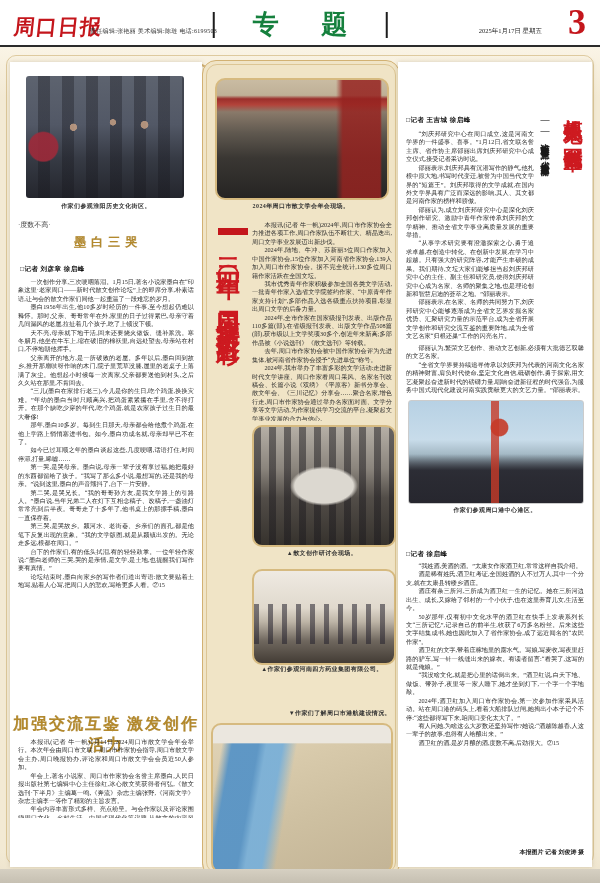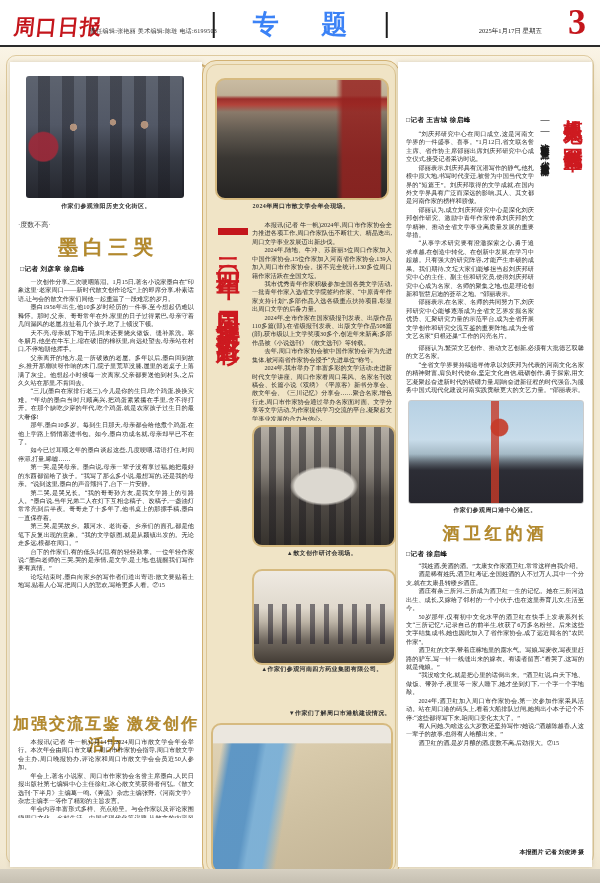--- a/index.html
+++ b/index.html
@@ -8,21 +8,21 @@
   .page{position:relative;width:600px;height:883px;background:#fdfdfb;}
 
   
   .masthead{position:absolute;left:0;top:0;width:600px;height:45px;background:#fff;}
   .logo{position:absolute;left:14px;top:13px;font-size:21px;font-weight:900;
         color:#c4161c;letter-spacing:1px;transform:skewX(-6deg);}
   .edition{position:absolute;left:90px;top:27px;font-size:6px;color:#333;letter-spacing:.3px;}
   .section-wrap{position:absolute;left:50%;top:7px;transform:translateX(-50%);
         display:flex;align-items:center;}
   .section-bar{width:2px;height:26px;background:#1d1d1d;margin:0 20px;}
-  .section-title{font-size:26px;font-weight:900;color:#3b82f6;letter-spacing:18px;text-indent:18px;}
+  .section-title{font-size:26px;font-weight:900;color:#15803d;letter-spacing:18px;text-indent:18px;}
   .date{position:absolute;right:58px;top:27px;font-size:6.5px;color:#222;}
   .pageno{position:absolute;right:14px;top:1px;font-size:36px;font-weight:900;color:#c4161c;}
   .head-rule{position:absolute;left:0;top:45px;width:600px;height:2px;background:#2b2b2b;}
 
   
   .content{position:absolute;left:0;top:47px;width:600px;height:836px;
         background:linear-gradient(180deg,#faf4e6 0%,#f3ead4 6%,#f3ead4 96%,#ece2cc 100%);}
   .outer-frame{position:absolute;left:6px;top:8px;right:6px;bottom:18px;
         border:1.5px solid rgba(204,175,114,.6);border-radius:10px;pointer-events:none;}
   .bottom-strip{position:absolute;left:0;top:822px;width:600px;height:14px;
@@ -117,21 +117,21 @@
     </div>
     <div class="orn" style="left:146px;top:652px;width:58px;height:100px;">
       <i style="inset:0;border-bottom-width:2.5px;border-right-width:2.5px;border-radius:0 0 20px 0;"></i>
       <i style="inset:0 9px 9px 12px;border-bottom-width:1.5px;border-right-width:1.5px;border-radius:0 0 14px 0;"></i>
     </div>
 
     <section class="panel panel-left">
       <div class="photo ph-group" style="left:16px;top:14px;width:158px;height:122px;"></div>
       <div class="caption" style="left:0;top:140px;width:192px;">作家们参观淮阳历史文化街区。</div>
       <div class="tag" style="left:8px;top:158px;">·度数不高·</div>
-      <div class="gold-title" style="left:0;top:172px;width:196px;font-size:20px;">墨白三哭</div>
+      <div class="gold-title" style="left:0;top:172px;width:196px;font-size:12px;">墨白三哭</div>
       <div class="byline" style="left:10px;top:203px;">□记者 刘彦章 徐启峰</div>
       <div class="body-text" style="left:8px;top:216px;width:176px;height:428px;">
           <p>一次创作分享,三次哽咽落泪。1月15日,著名小说家墨白在“印象这里·老家周口——新时代散文创作论坛”上的即席分享,朴素话语,让与会的散文作家们同他一起重温了一段难忘的岁月。</p>
           <p>墨白1956年出生,他10多岁时经历的一件事,至今想起仍难以释怀。那时,父亲、哥哥常年在外,家里的日子过得紧巴,母亲守着几间漏风的老屋,拉扯着几个孩子,吃了上顿没下顿。</p>
           <p>天不亮,母亲就下地干活,回来还要烧火做饭、缝补浆洗。寒冬腊月,他坐在牛车上,缩在破旧的棉袄里,向远处望去,母亲站在村口,不停地朝他挥手。</p>
           <p>父亲离开的地方,是一所破败的老屋。多年以后,墨白回到故乡,推开那扇吱呀作响的木门,院子里荒草没膝,屋里的老桌子上落满了灰尘。他想起小时候每一次离家,父亲都要送他到村头,之后久久站在那里,不肯回去。</p>
           <p>“三儿(墨白在家排行老三),今儿是你的生日,吃个鸡蛋,换换灾难。”年幼的墨白当时只顾高兴,把鸡蛋紧紧攥在手里,舍不得打开。在那个缺吃少穿的年代,吃个鸡蛋,就是农家孩子过生日的最大奢侈!</p>
           <p>那年,墨白10多岁。每到生日那天,母亲都会给他煮个鸡蛋,在他上学路上悄悄塞进书包。如今,墨白功成名就,母亲却早已不在了。</p>
           <p>如今已过耳顺之年的墨白谈起这些,几度哽咽,话语打住,时间停滞,打量,唏嘘……</p>
           <p>第一哭,是哭母亲。墨白说,母亲一辈子没有享过福,她把最好的东西都留给了孩子。“我写了那么多小说,最想写的,还是我的母亲。”说到这里,墨白的声音颤抖了,台下一片安静。</p>
@@ -179,21 +179,20 @@
           <p>邵丽认为,成立刘庆邦研究中心是深化刘庆邦创作研究、激励中青年作家传承刘庆邦的文学精神、推动全省文学事业高质量发展的重要举措。</p>
           <p>“从事学术研究要有澄澈探索之心,勇于追求卓越,在创造中转化、在创新中发展,在学习中超越。只有强大的研究阵容,才能产生丰硕的成果。我们期待,文坛大家们能够担当起刘庆邦研究中心的主任、副主任和研究员,使得刘庆邦研究中心成为名家、名师的聚集之地,也是理论创新和智慧启迪的荟萃之地。”邵丽表示。</p>
           <p>邵丽表示,在名家、名师的共同努力下,刘庆邦研究中心能够逐渐成为全省文艺界发掘名家优势、汇聚研究力量的示范平台,成为全省开展文学创作和研究交流互鉴的重要阵地,成为全省文艺名家“归根还巢”工作的闪亮名片。</p>
         </div>
       <div class="body-text" style="left:8px;top:282px;width:178px;height:52px;">
           <p>邵丽认为,繁荣文艺创作、推动文艺创新,必须有大批德艺双馨的文艺名家。</p>
           <p>“全省文学界要持续追寻传承以刘庆邦为代表的河南文化名家的精神财富,肩负时代使命,坚定文化自信,砥砺创作,勇于探索,用文艺凝聚起奋进新时代的磅礴力量,唱响奋进新征程的时代强音,为服务中国式现代化建设河南实践贡献更大的文艺力量。”邵丽表示。②15</p>
         </div>
       <div class="photo ph-port" style="left:10px;top:338px;width:174px;height:102px;border:1px solid #ccc;"></div>
       <div class="caption" style="left:0;top:444px;width:194px;">作家们参观周口港中心港区。</div>
-      <div class="gold-title" style="left:0;top:460px;width:194px;font-size:17px;letter-spacing:4px;">酒卫红的酒</div>
       <div class="byline" style="left:8px;top:488px;">□记者 徐启峰</div>
       <div class="body-text" style="left:8px;top:500px;width:178px;height:280px;">
           <p>“我姓酒,美酒的酒。”太康女作家酒卫红,常常这样自我介绍。</p>
           <p>酒是稀有姓氏,酒卫红考证,全国姓酒的人不过万人,其中一个分支,就在太康县转楼乡酒庄。</p>
           <p>酒庄有条三所河,三所成为酒卫红一生的记忆。她在三所河边出生、成长,又嫁给了邻村的一个小伙子,也在这里养育儿女,生活至今。</p>
           <p>50岁那年,仅有初中文化水平的酒卫红在快手上发表系列长文“三所记忆”,记录自己的前半生,收获了6万多名粉丝。后来这些文字结集成书,她也因此加入了省作家协会,成了远近闻名的“农民作家”。</p>
           <p>酒卫红的文字,带着庄稼地里的露水气。写娘,写麦收,写夜里赶路的驴车,写一针一线缝出来的嫁衣。有读者留言:“看哭了,这写的就是俺娘。”</p>
           <p>“我没啥文化,就是把心里的话倒出来。”酒卫红说,白天下地、做饭、带孙子,夜里等一家人睡下,她才坐到灯下,一个字一个字地敲。</p>
           <p>2024年,酒卫红加入周口市作家协会,第一次参加作家采风活动。站在周口港的码头上,看着大船排队过闸,她掏出小本子记个不停:“这些都得写下来,咱周口变化太大了。”</p>
           <p>有人问她,为啥这么大岁数还坚持写作?她说:“酒越陈越香,人这一辈子的故事,也得有人给酿出来。”</p>

